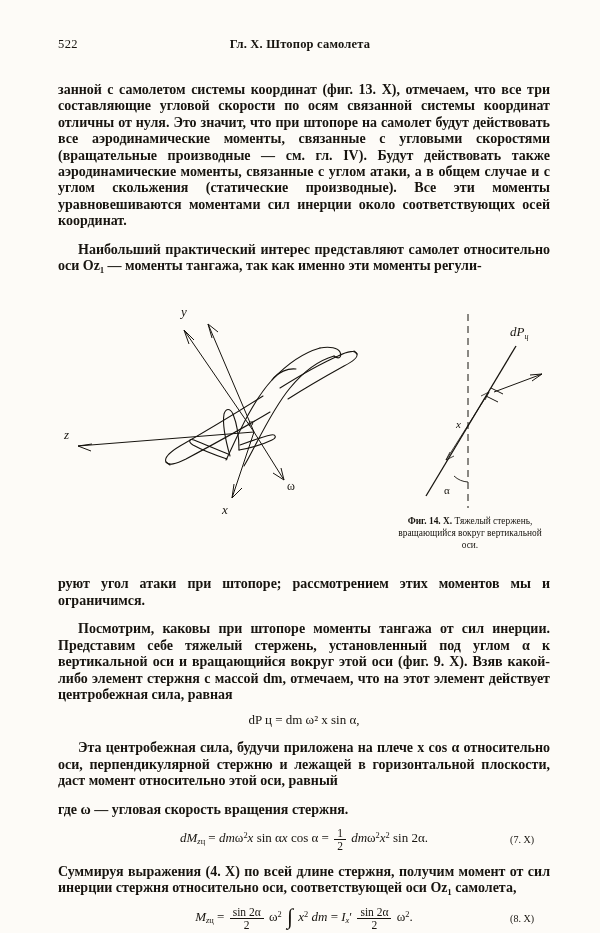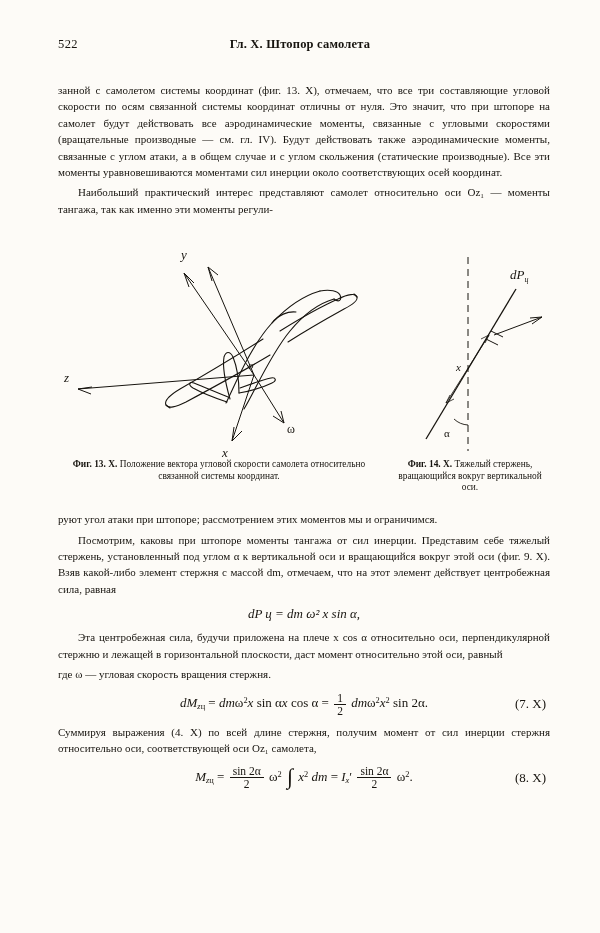--- a/index.html
+++ b/index.html
@@ -48,26 +48,27 @@
   .running-title {
     flex: 1;
     text-align: center;
     font-weight: bold;
     font-size: 12.5px;
     letter-spacing: 0.2px;
     padding-right: 28px;
   }
   
   p.para {
-    margin: 4px 0 0 0;
-    font-size: 11px;
+    margin: 12px 0 0 0;
+    font-size: 14px;
     line-height: 16.4px;
     text-align: justify;
     text-justify: inter-word;
     hyphens: manual;
+    font-weight: bold;
   }
   p.indent { text-indent: 20px; }
   .block { margin-bottom: 2px; }
   
   .figures {
     position: relative;
     margin-top: 10px;
     height: 280px;
   }
   .fig-left {
@@ -104,27 +105,26 @@
   }
   
   .formula-line {
     position: relative;
     text-align: center;
     font-size: 13px;
     margin: 9px 0 7px 0;
   }
   .formula-line .eqno {
     position: absolute;
-    right: 4px;
+    right: 16px;
     top: 50%;
     transform: translateY(-50%);
-    font-size: 13px;
+    font-size: 10px;
   }
   .inline-formula {
-    font-style: italic;
   }
   .frac {
     display: inline-block;
     vertical-align: middle;
     text-align: center;
     font-size: 11.5px;
     line-height: 12px;
     margin: 0 2px;
   }
   .frac .num { display: block; padding: 0 3px; border-bottom: 1px solid #17140f; }
@@ -234,24 +234,20 @@
             <path d="M56 150 L60 142 M56 150 L64 146" stroke-width="0.8"></path>
 
             <path d="M64 166 A 22 22 0 0 0 78 172" stroke-width="0.9"></path>
           </g>
           <text x="120" y="26" font-family="Liberation Serif, serif" font-style="italic" font-size="13" fill="#17140f">dP<tspan font-size="8" dy="3">ц</tspan></text>
           <text x="66" y="118" font-family="Liberation Serif, serif" font-style="italic" font-size="11" fill="#17140f">x</text>
           <text x="54" y="184" font-family="Liberation Serif, serif" font-size="11" fill="#17140f">α</text>
         </svg>
       </div>
 
-      <div class="cap cap-left">
-        <b>Фиг. 13. X.</b>
-        <span>Положение вектора угловой скорости самолета относительно связанной системы координат.</span>
-      </div>
       <div class="cap cap-right">
         <b>Фиг. 14. X.</b>
         <span>Тяжелый стержень, вращающийся вокруг вертикальной оси.</span>
       </div>
     </div>
 
     <p class="para block">руют угол атаки при штопоре; рассмотрением этих моментов мы и ограничимся.</p>
 
     <p class="para indent block">Посмотрим, каковы при штопоре моменты тангажа от сил инерции. Представим себе тяжелый стержень, установленный под углом α к вертикальной оси и вращающийся вокруг этой оси (фиг. 9. X). Взяв какой-либо элемент стержня с массой dm, отмечаем, что на этот элемент действует центробежная сила, равная</p>
 

